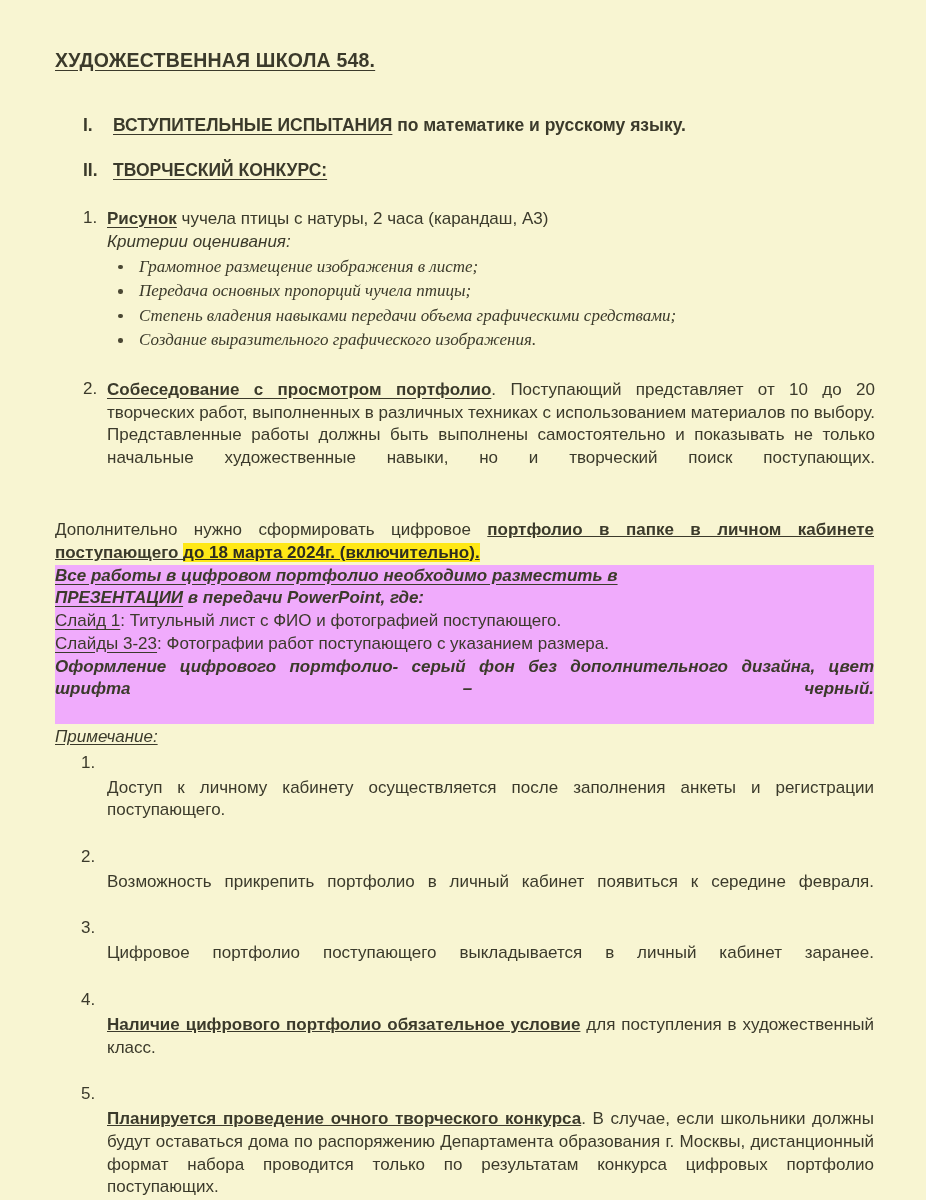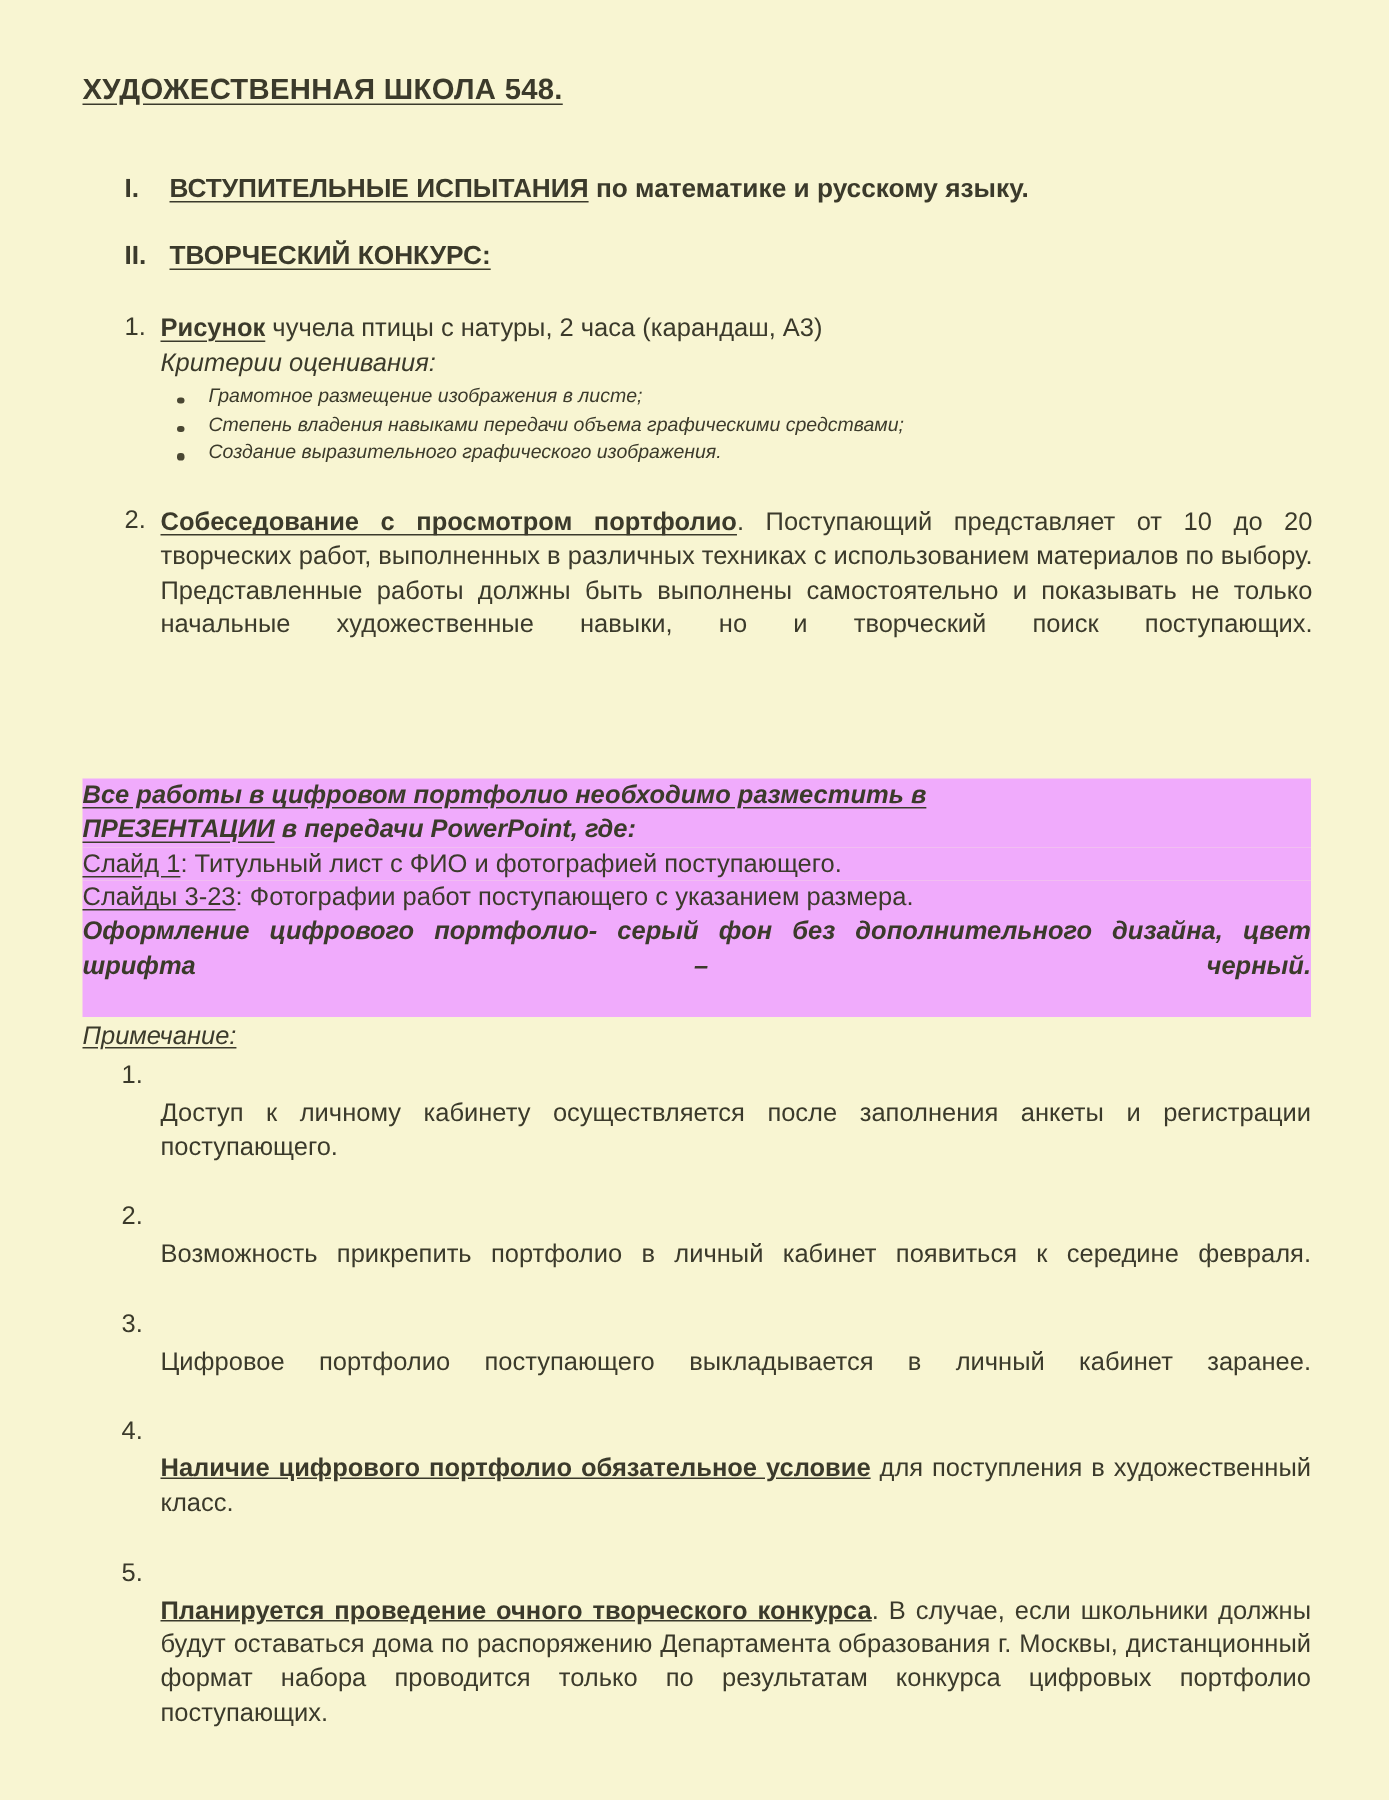--- a/index.html
+++ b/index.html
@@ -88,21 +88,22 @@
   .crit-list {
     margin: 1px 0 0 0;
     padding: 0;
     list-style: none;
   }
   .crit-list li {
     position: relative;
     padding-left: 32px;
     font-style: italic;
     line-height: 1.44;
-    font-size: 13px;
+    font-size: 17px;
+    font-family: Liberation Serif, serif;
   }
   .crit-list li::before {
     content: "";
     position: absolute;
     left: 11px;
     top: 10px;
     width: 4.5px;
     height: 4.5px;
     border-radius: 50%;
     background: #4a4733;
@@ -212,35 +213,37 @@
 
   <div class="contest">
 
     <div class="num-row">
       <span class="num-marker">1.</span>
       <div class="num-body">
         <div class="line1"><span class="b u">Рисунок</span><span> чучела птицы с натуры, 2 часа (карандаш, А3)</span></div>
         <div class="crit-label">Критерии оценивания:</div>
         <ul class="crit-list">
           <li>Грамотное размещение изображения в листе;</li>
+          <li>Передача основных пропорций чучела птицы;</li>
           <li>Степень владения навыками передачи объема графическими средствами;</li>
           <li>Создание выразительного графического изображения.</li>
         </ul>
       </div>
     </div>
 
     <div class="num-row interview">
       <span class="num-marker">2.</span>
       <div class="num-body just"><span class="b u"> Собеседование с просмотром портфолио</span><span>.  Поступающий представляет от 10 до 20 творческих работ, выполненных в различных техниках с использованием материалов по выбору. Представленные работы должны быть выполнены самостоятельно и показывать не только начальные художественные навыки, но и творческий поиск поступающих.</span></div>
     </div>
 
   </div>
 
   <div class="body-block">
 
+    <div class="p-just"><span>Дополнительно нужно сформировать цифровое </span><span class="b">портфолио в папке в личном кабинете поступающего </span><mark class="hl b">до 18 марта 2024г. (включительно).</mark></div>
 
     <div class="hl-line bi u">
         <span class="fill" style="display:block;text-align:justify;">Все работы в цифровом портфолио необходимо разместить в</span>
       </div>
     <div class="hl-line"><span class="bi u">ПРЕЗЕНТАЦИИ</span><span class="bi"> в передачи PowerPoint, где:</span></div>
 
     <div class="hl-line"><span class="u">Слайд 1</span><span>: Титульный лист с ФИО и фотографией поступающего.</span></div>
 
 
     <div class="hl-line"><span class="u">Слайды 3-23</span><span>: Фотографии работ поступающего с указанием размера.</span></div>

